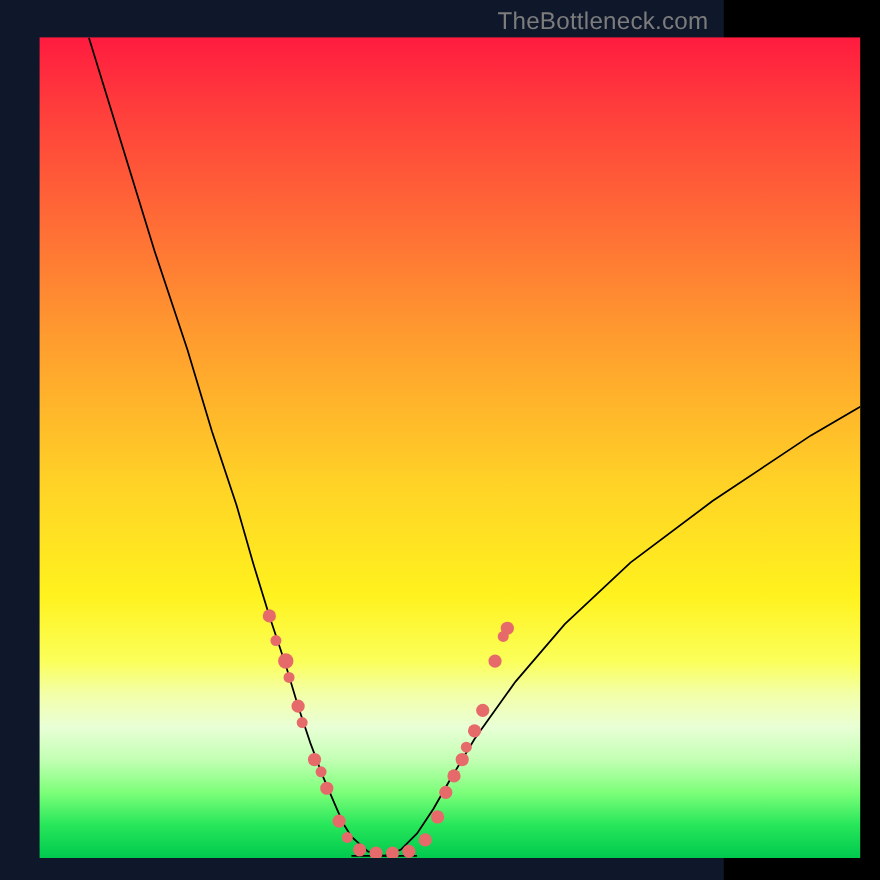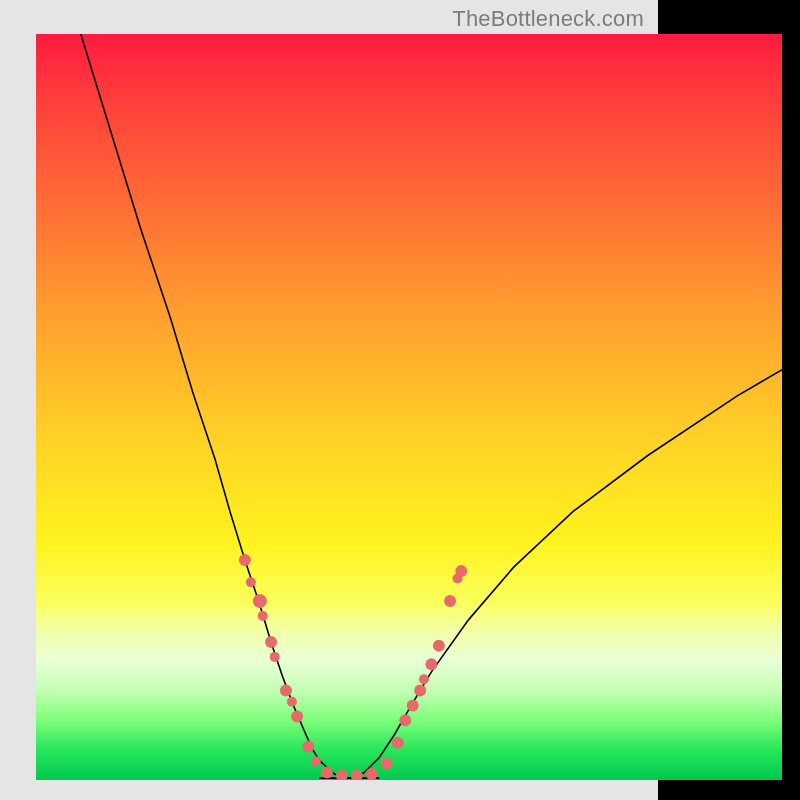--- a/index.html
+++ b/index.html
@@ -10,21 +10,21 @@
     background: #000;
     overflow: hidden;
     font-family: Arial, Helvetica, sans-serif;
   }
   .frame {
     position: absolute;
     left: 0;
     top: 0;
     width: 658px;
     height: 800px;
-    background: #e5e5e5;
+    background: #0f172a;
     text-align: center;
   }
   .plot {
     position: absolute;
     left: 36px;
     top: 34px;
     width: 746px;
     height: 746px;
     background: linear-gradient(to bottom,
       #ff1b3f 0%,

